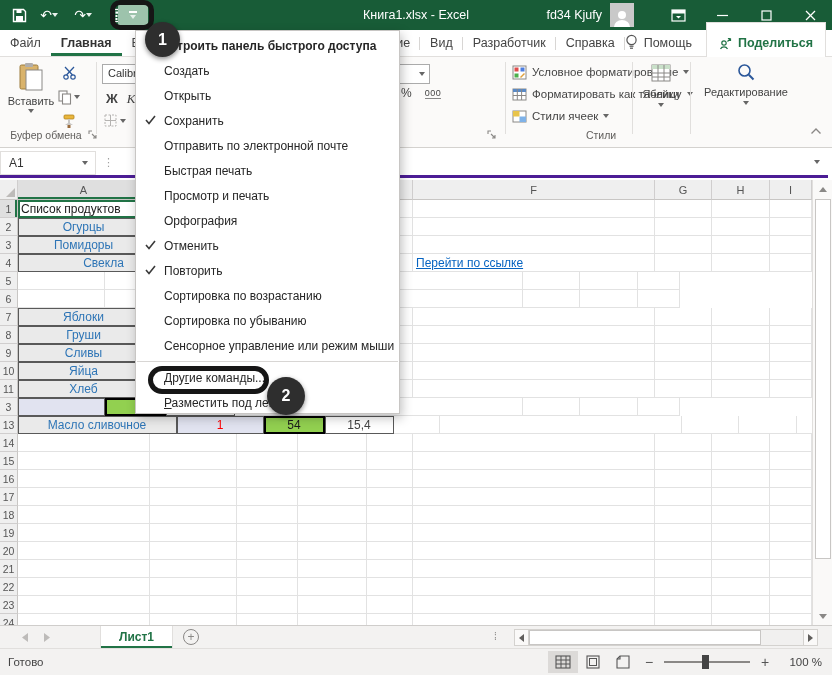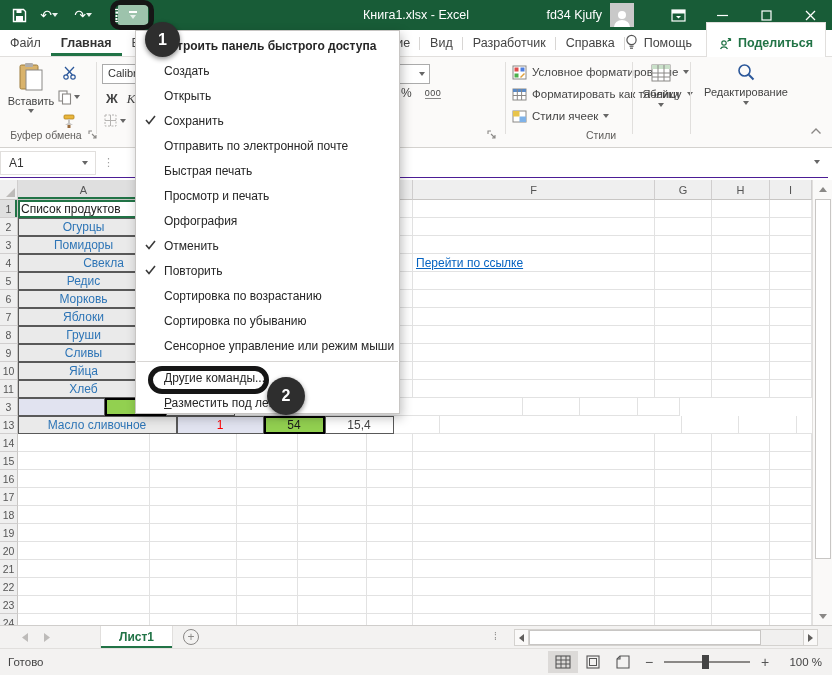--- a/index.html
+++ b/index.html
@@ -50,21 +50,21 @@
   #pct-row { position:absolute; left:401px; top:29px; display:flex; align-items:center; gap:13px; color:#444; }
   #pct-btn { font-size:12px; }
   #thousands-btn { font-size:9px; letter-spacing:0.5px; border-bottom:1px solid #888; }
   .style-rows { position:absolute; left:512px; top:4px; display:flex; flex-direction:column; }
   .style-row { display:flex; align-items:center; gap:5px; height:22px; font-size:11.5px; color:#444; white-space:nowrap; }
   .bigbtn { position:absolute; top:5px; width:54px; display:flex; flex-direction:column; align-items:center; font-size:11px; color:#444; }
   .bigbtn .lbl { margin-top:4px; margin-bottom:3px; white-space:nowrap; }
   #collapse-ribbon { position:absolute; left:810px; top:70px; }
 
   
-  #formulabar { position:absolute; left:0; top:148px; width:828px; height:30px; background:#fff; border-bottom:1px solid #4c1d95; }
+  #formulabar { position:absolute; left:0; top:148px; width:828px; height:30px; background:#fff; border-bottom:3px solid #4c1d95; }
   #name-box { position:absolute; left:0; top:3px; width:96px; height:24px; border:1px solid #e1dfdd; display:flex; align-items:center; padding-left:8px; font-size:12px; color:#333; }
   #name-box .tri { position:absolute; right:7px; }
   #fb-dots { position:absolute; left:103px; top:8px; color:#a0a0a0; font-size:11px; letter-spacing:0; }
   #fb-expand { position:absolute; right:8px; top:12px; }
 
   
   #grid { position:absolute; left:0; top:180px; width:812px; height:445px; overflow:hidden; background:#fff; }
   #colheads { display:flex; height:20px; }
   .ch { background:#efefef; border-right:1px solid #d0cece; border-bottom:1px solid #c8c6c4; font-size:11px; color:#555; display:flex; align-items:center; justify-content:center; flex:none; }
   .ch.corner { position:relative; }
@@ -437,33 +437,31 @@
           <div class="gc" style="width: 61px;"></div>
           <div class="gc" style="width: 69px;"></div>
           <div class="gc" style="width: 46px;"></div>
           <div class="gc link" style="width: 242px;">Перейти по ссылке</div>
           <div class="gc" style="width: 57px;"></div>
           <div class="gc" style="width: 58px;"></div>
           <div class="gc" style="width: 42px;"></div>
         </div>
         <div class="grow">
           <div class="rh">5</div>
-          <div class="gc fill-gray b" style="width: 132px;">Редис</div>
           <div class="gc" style="width: 87px;"></div>
           <div class="gc" style="width: 61px;"></div>
           <div class="gc" style="width: 69px;"></div>
           <div class="gc" style="width: 46px;"></div>
           <div class="gc" style="width: 242px;"></div>
           <div class="gc" style="width: 57px;"></div>
           <div class="gc" style="width: 58px;"></div>
           <div class="gc" style="width: 42px;"></div>
         </div>
         <div class="grow">
           <div class="rh">6</div>
-          <div class="gc fill-gray b" style="width: 132px;">Морковь</div>
           <div class="gc" style="width: 87px;"></div>
           <div class="gc" style="width: 61px;"></div>
           <div class="gc" style="width: 69px;"></div>
           <div class="gc" style="width: 46px;"></div>
           <div class="gc" style="width: 242px;"></div>
           <div class="gc" style="width: 57px;"></div>
           <div class="gc" style="width: 58px;"></div>
           <div class="gc" style="width: 42px;"></div>
         </div>
         <div class="grow">

